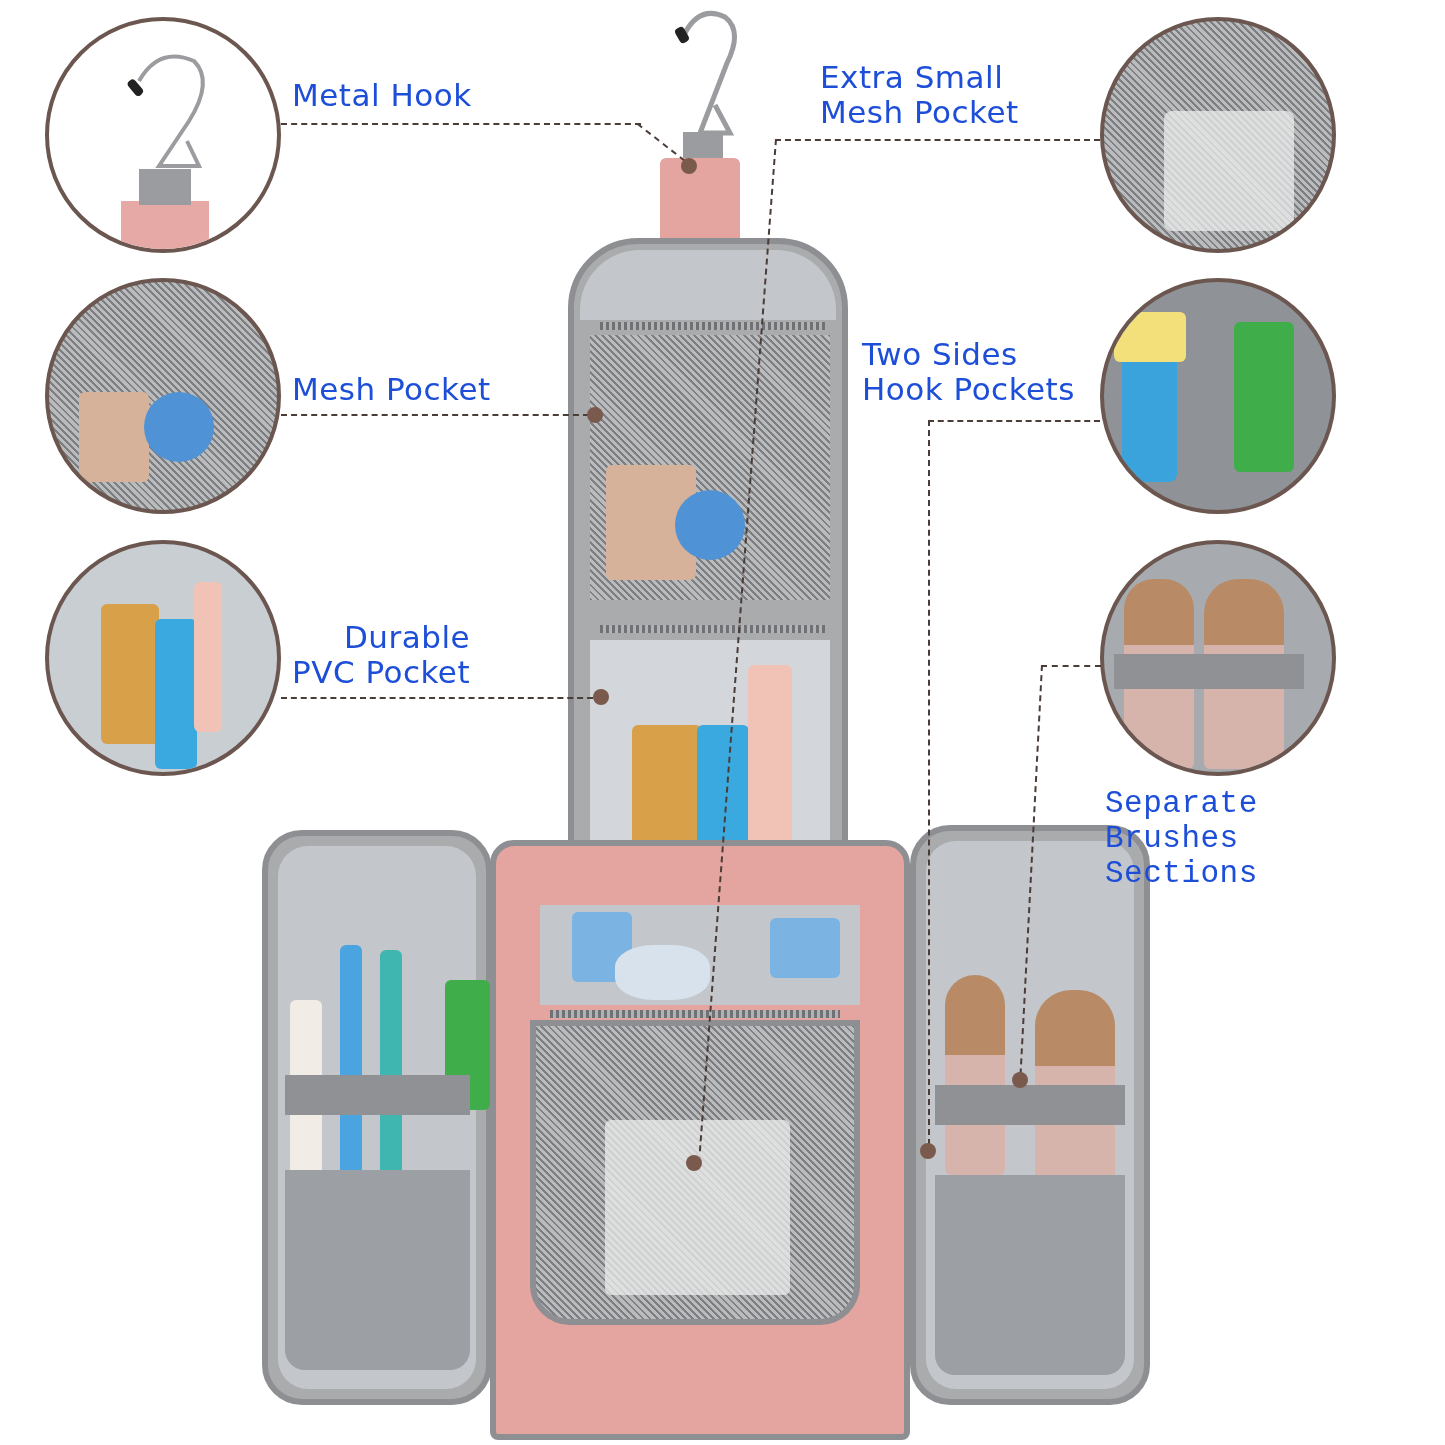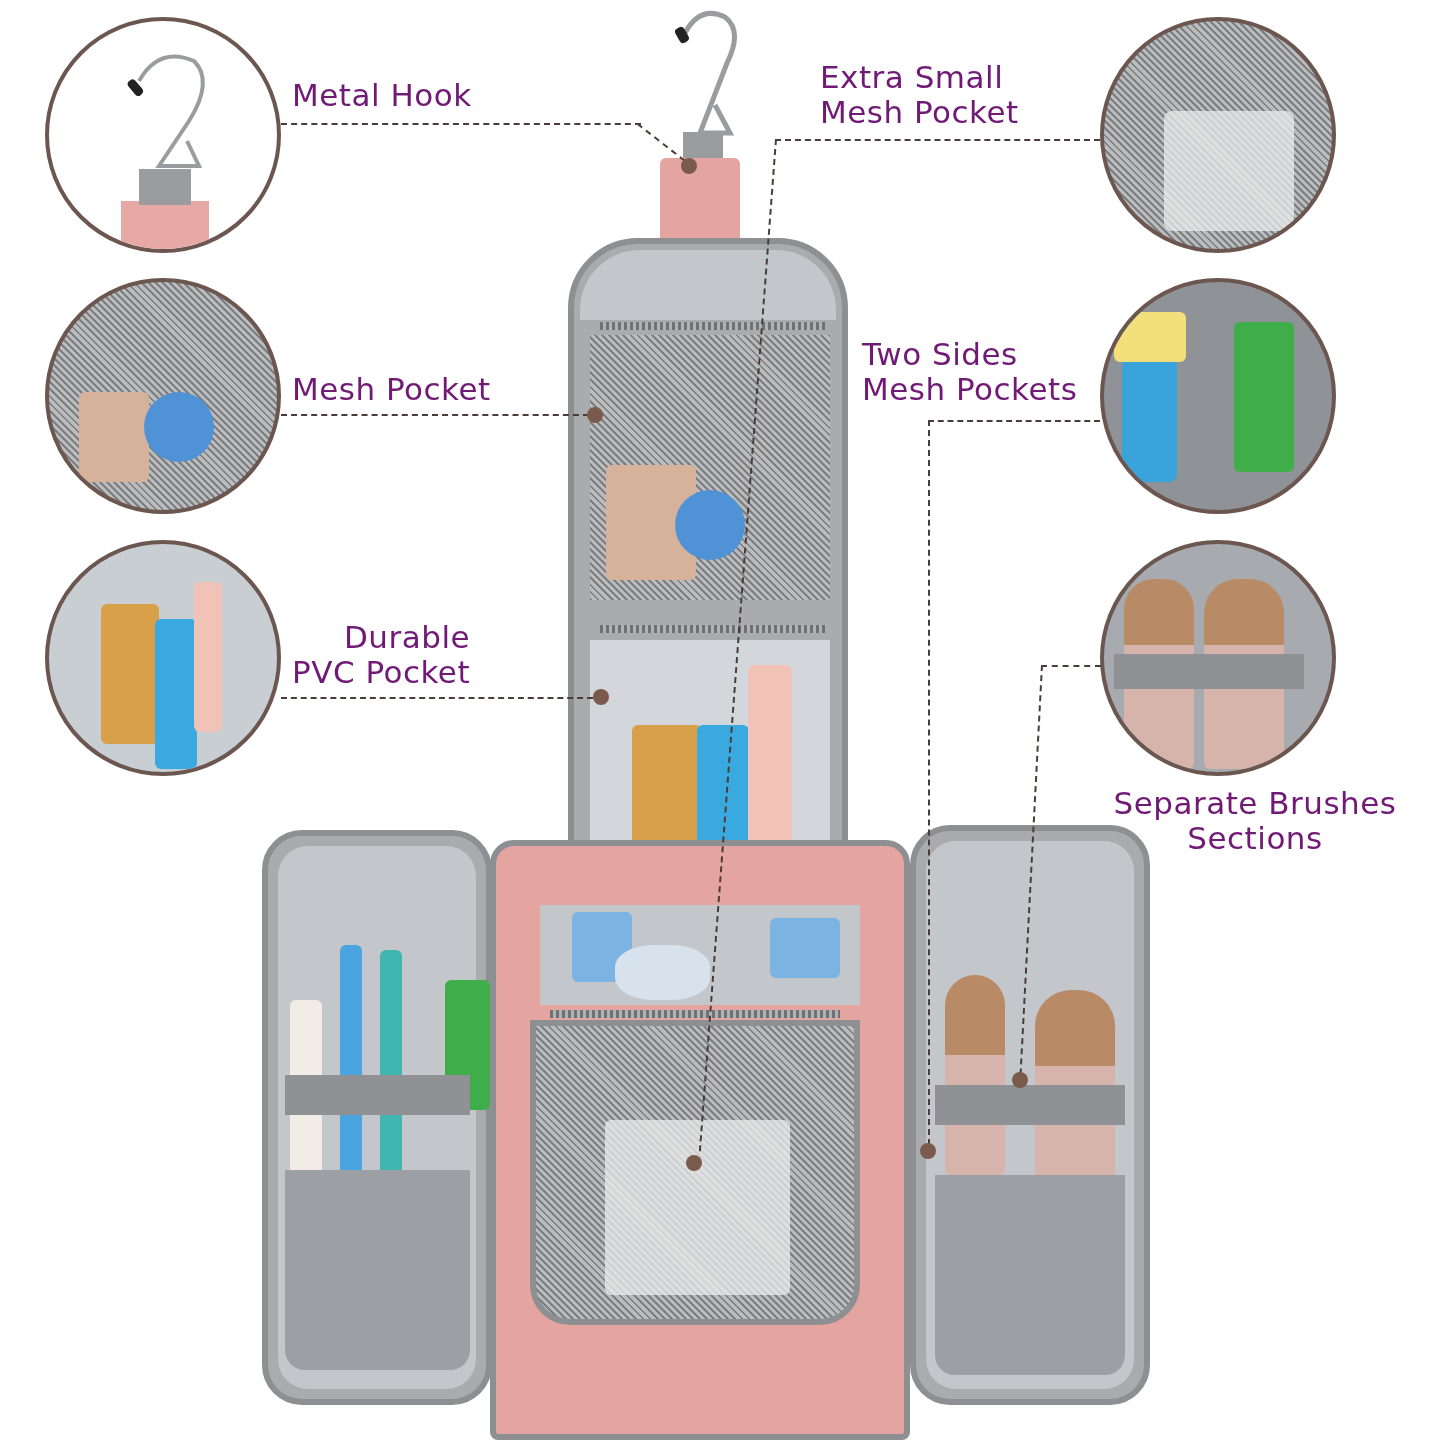--- a/index.html
+++ b/index.html
@@ -1,18 +1,18 @@
 <!DOCTYPE html>
 <html><head>
 <meta charset="utf-8">
 <style>
   html,body{margin:0;padding:0;background:#ffffff;}
   body{width:1445px;height:1445px;position:relative;overflow:hidden;font-family:"DejaVu Sans","Liberation Sans",sans-serif;}
-  .label{position:absolute;color:#701a75;font-size:31px;line-height:35px;letter-spacing:0.5px;white-space:pre-line;}
-  .label.center{text-align:center;}
+  .label{position:absolute;color:#1d4ed8;font-size:31px;line-height:35px;letter-spacing:0.5px;white-space:pre-line;}
+  .label.center{font-family:Liberation Mono, monospace;}
   .circle{position:absolute;border:4px solid #6b5750;border-radius:50%;overflow:hidden;box-sizing:border-box;background:#f3f3f3;}
   .dash{position:absolute;border-color:#4a3c37;border-style:dashed;border-width:0;}
   .dot{position:absolute;width:16px;height:16px;border-radius:50%;background:#7a5a4c;}
   .bag-part{position:absolute;box-sizing:border-box;}
   .grey{background:#a9abad;border:6px solid #8d8f92;}
   .lining{background:#c3c7cb;}
   .pink{background:#e4a49f;}
   .mesh{background:repeating-linear-gradient(45deg,#7d7f82 0 2px,#b9bbbd 2px 5px),#9c9ea0;}
   .zipper{position:absolute;height:8px;background:repeating-linear-gradient(90deg,#6f7174 0 3px,#b0b2b4 3px 6px);}
   .item{position:absolute;border-radius:6px;}
@@ -96,21 +96,21 @@
   <div style="position:absolute;left:20px;top:35px;width:70px;height:190px;background:linear-gradient(#b98a66 0 35%,#d6b4ac 35%);border-radius:30px 30px 6px 6px;"></div>
   <div style="position:absolute;left:100px;top:35px;width:80px;height:190px;background:linear-gradient(#b98a66 0 35%,#d6b4ac 35%);border-radius:34px 34px 6px 6px;"></div>
   <div style="position:absolute;left:10px;top:110px;width:190px;height:35px;background:#8f9194;"></div>
 </div>
 
 <div class="label" style="left:292px;top:78px;">Metal Hook</div>
 <div class="label" style="left:820px;top:60px;">Extra Small
 Mesh Pocket</div>
 <div class="label" style="left:292px;top:372px;">Mesh Pocket</div>
 <div class="label" style="left:862px;top:337px;">Two Sides
-Mesh Pockets</div>
+Hook Pockets</div>
 <div class="label" style="left:292px;top:620px;text-align:right;">Durable
 PVC Pocket</div>
 <div class="label center" style="left:1105px;top:786px;width:300px;">Separate Brushes
 Sections</div>
 
 <div class="dash" style="left:281px;top:123px;width:360px;border-top-width:2px;"></div>
 <div class="dash" style="left:638px;top:123px;width:60px;border-top-width:2px;transform-origin:0 0;transform:rotate(38deg);"></div>
 <div class="dot" style="left:681px;top:158px;"></div>
 
 <div class="dash" style="left:775px;top:139px;width:325px;border-top-width:2px;"></div>

